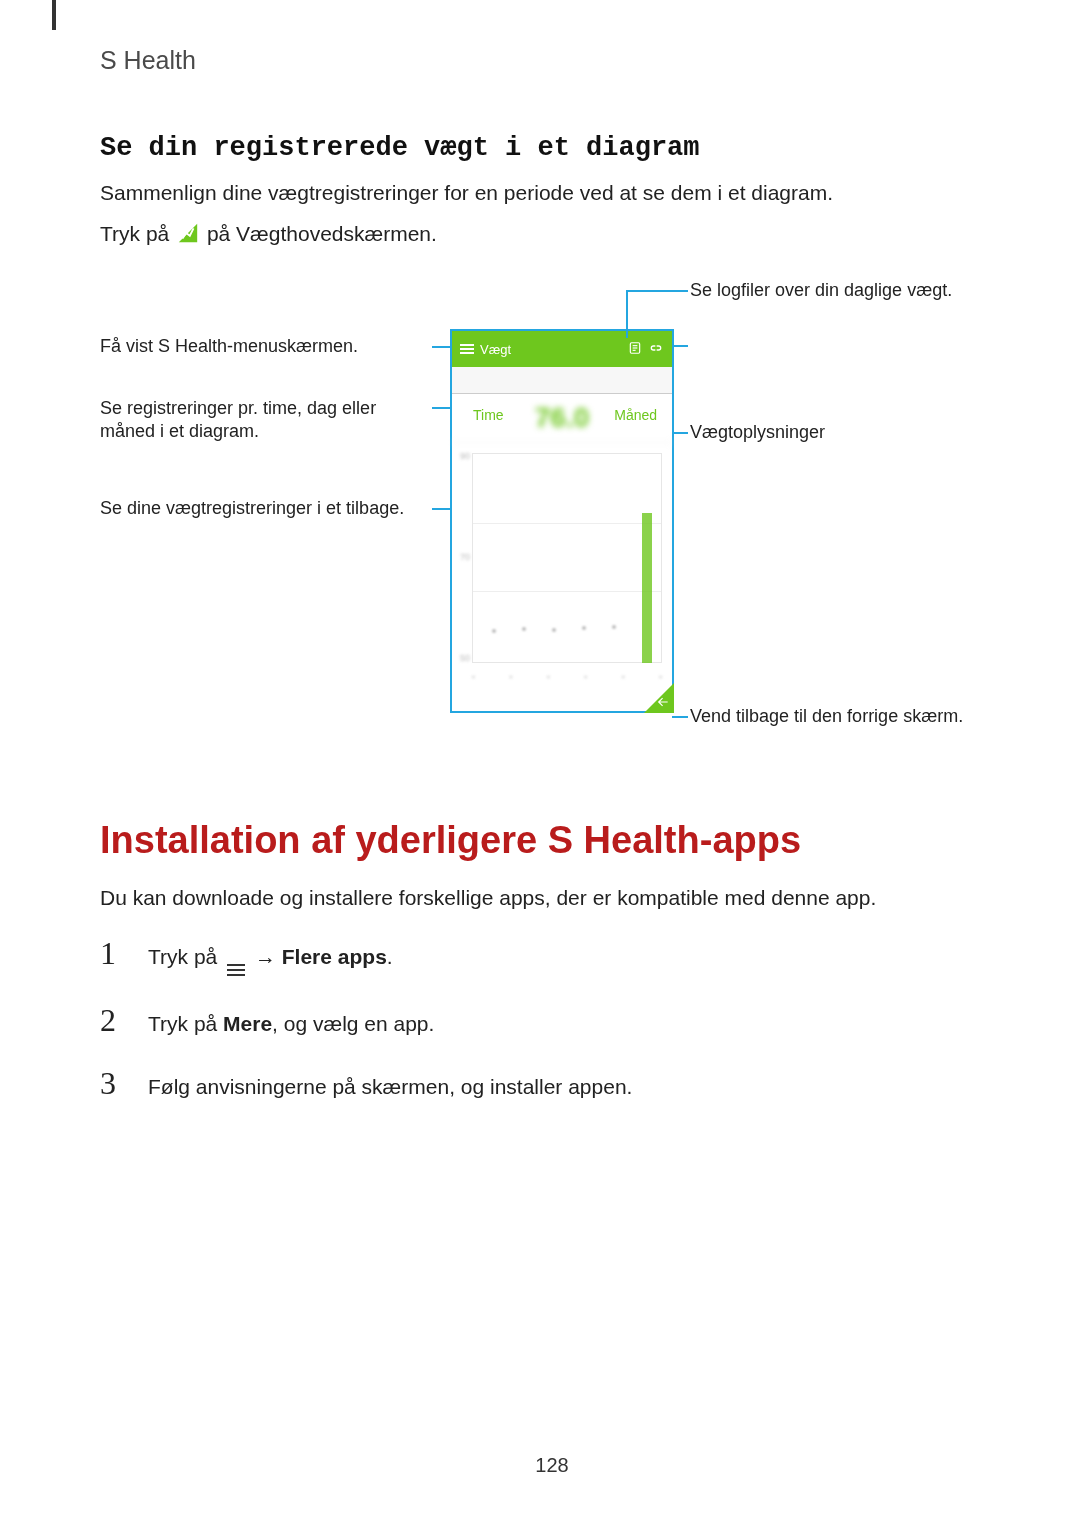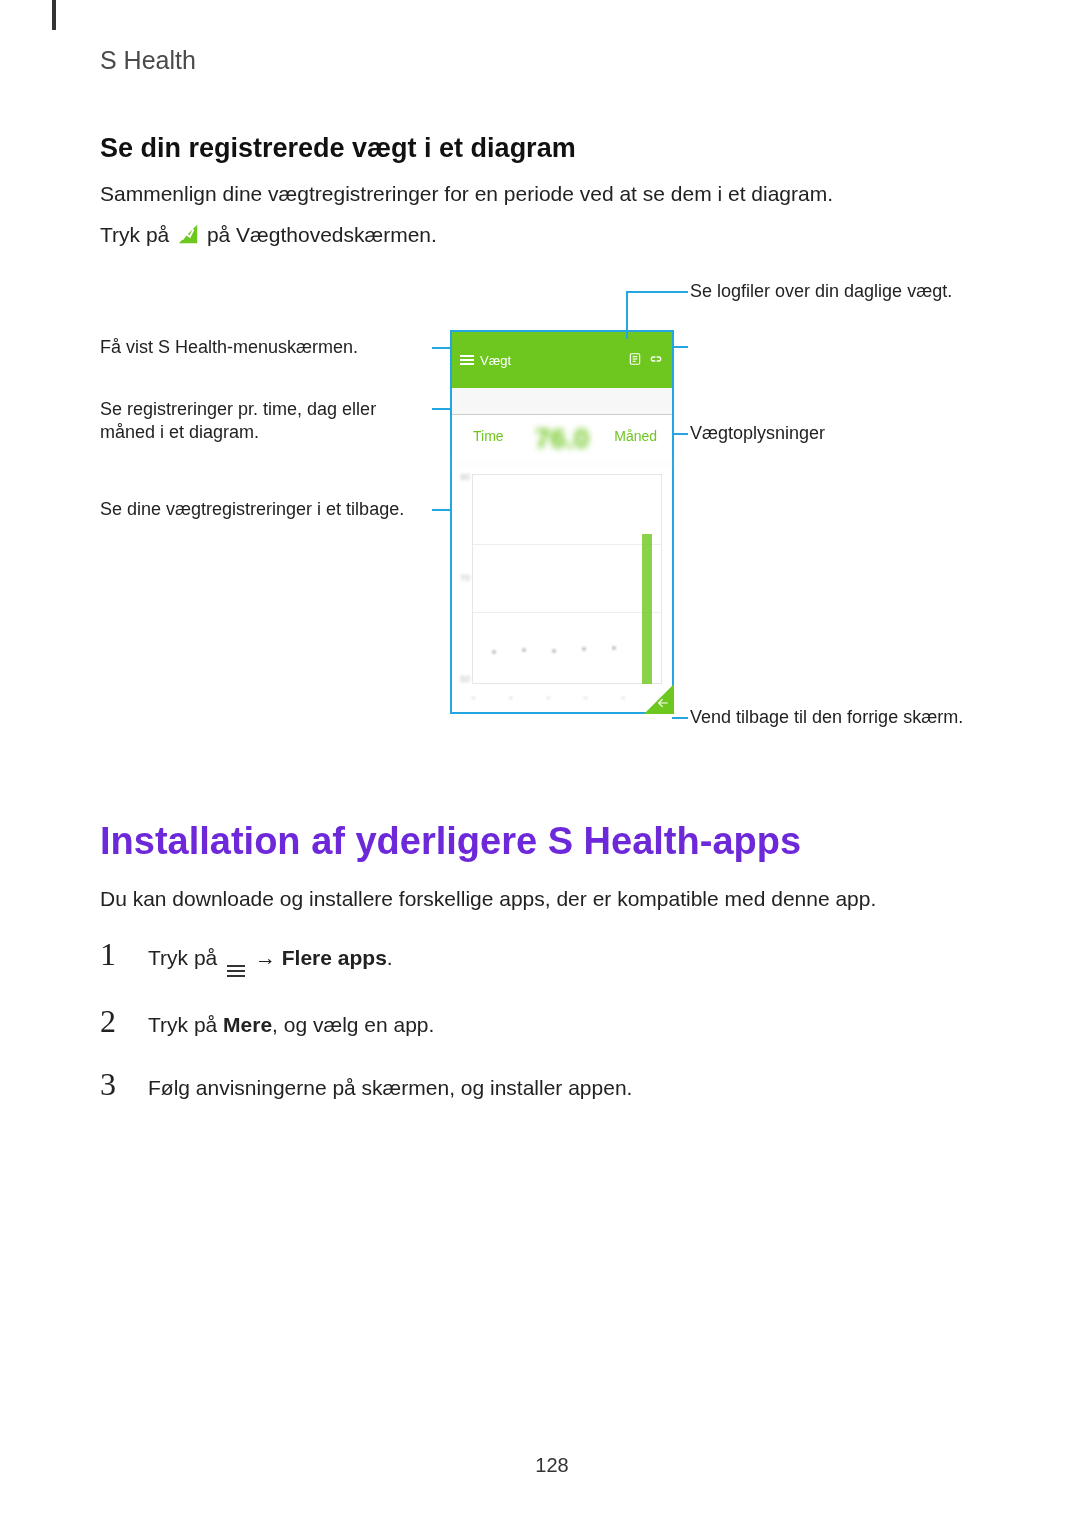--- a/index.html
+++ b/index.html
@@ -29,20 +29,21 @@
   .header-app {
     font-size: 25px;
     color: #4a4a4a;
     margin: 6px 0 58px 0;
   }
   .section-title {
     font-size: 27px;
     font-weight: 700;
     color: #111;
     margin-bottom: 14px;
+    font-family: Liberation Mono, monospace;
   }
   .body-text {
     font-size: 21px;
     line-height: 1.55;
     margin: 0 0 8px 0;
   }
   .inline-icon-chart {
     display: inline-block;
     vertical-align: -3px;
     margin: 0 2px;
@@ -60,21 +61,21 @@
     width: 220px;
     height: 380px;
     border: 2px solid #24a6e0;
     background: #fff;
   }
   .phone-top {
     height: 32px;
     background: #6ec71e;
     display: flex;
     align-items: center;
-    padding: 12px 8px;
+    padding: 2px 8px;
     color: #fff;
     font-size: 13px;
     gap: 6px;
   }
   .phone-top .spacer { flex: 1; }
   .phone-menu-icon {
     display: inline-flex;
     flex-direction: column;
     gap: 2px;
     width: 14px;
@@ -169,21 +170,21 @@
     color: #222;
     line-height: 1.3;
   }
   .callout.left { }
   .line {
     position: absolute;
     background: #24a6e0;
   }
   .main-heading {
     font-size: 38px;
-    color: #6d28d9;
+    color: #b91c1c;
     font-weight: 700;
     margin: 30px 0 20px 0;
   }
   .steps {
     margin-top: 20px;
   }
   .step {
     display: flex;
     align-items: baseline;
     gap: 20px;

